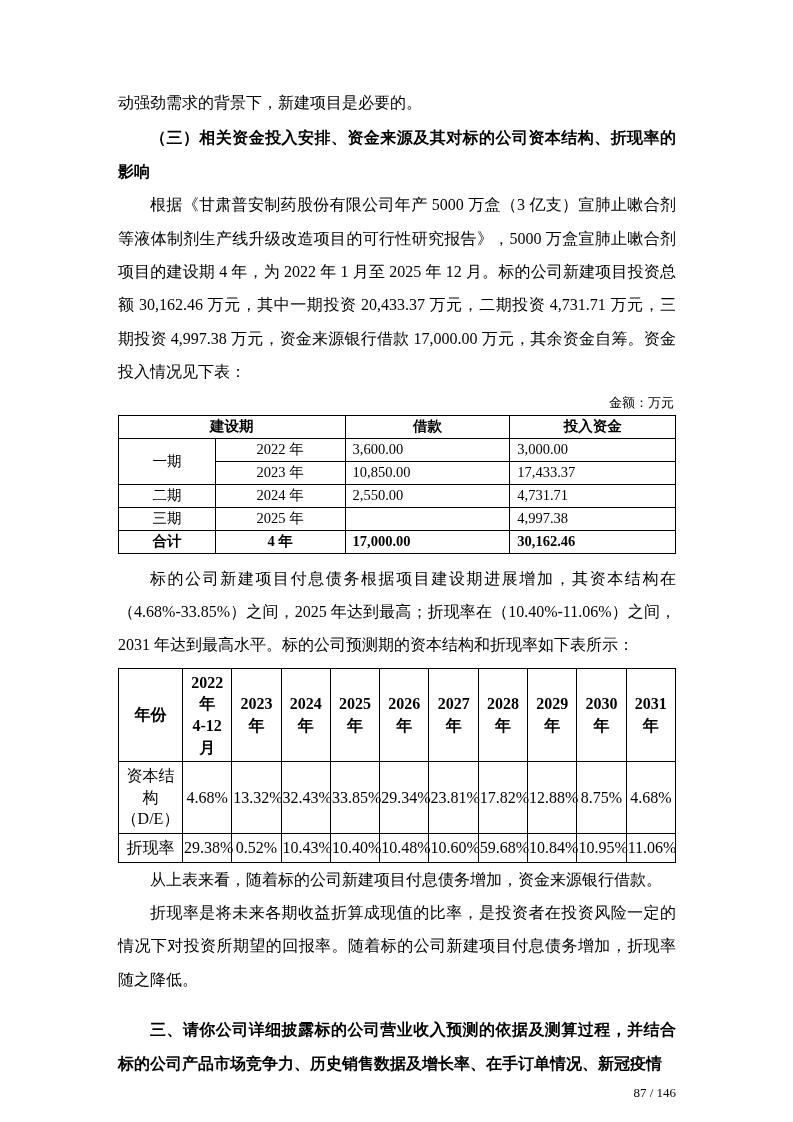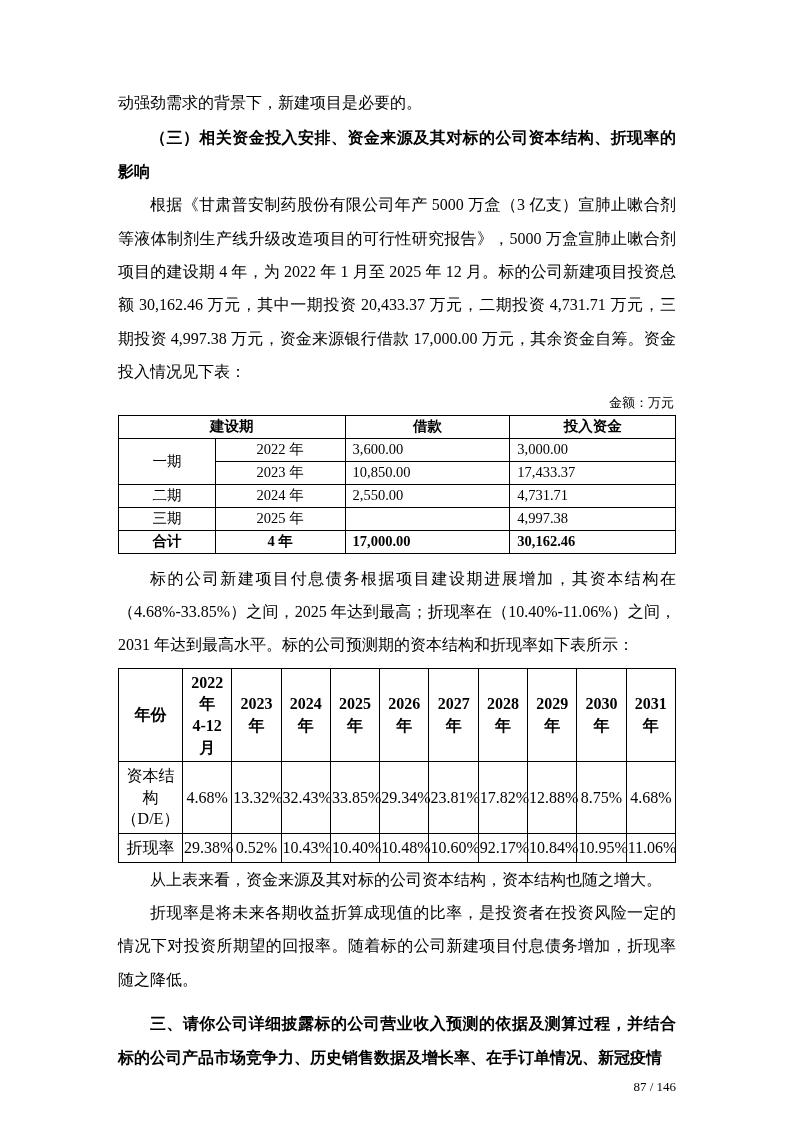--- a/index.html
+++ b/index.html
@@ -17,21 +17,21 @@
   }
   .para {
     font-size: 16px;
     line-height: 33.4px;
     text-align: justify;
     text-indent: 2em;
   }
   .para.noindent { text-indent: 0; }
   .bold { font-weight: bold; }
   .section-heading { margin-top: 2px; }
-  .question-heading { margin-top: 11px; }
+  .question-heading { margin-top: 17px; }
 
   .unit-label {
     font-size: 13px;
     text-align: right;
     margin: 5px 2px 3px 0;
   }
 
   table { border-collapse: collapse; width: 100%; }
 
   
@@ -174,30 +174,30 @@
           <td>4.68%</td>
         </tr>
       <tr id="t2-row-1">
           <td>折现率</td>
           <td>29.38%</td>
           <td>0.52%</td>
           <td>10.43%</td>
           <td>10.40%</td>
           <td>10.48%</td>
           <td>10.60%</td>
-          <td>92.17%</td>
+          <td>59.68%</td>
           <td>10.84%</td>
           <td>10.95%</td>
           <td>11.06%</td>
         </tr>
     </tbody>
   </table>
 
 
-  <p class="para">从上表来看，资金来源及其对标的公司资本结构，资本结构也随之增大。</p>
+  <p class="para">从上表来看，随着标的公司新建项目付息债务增加，资金来源银行借款。</p>
 
   <p class="para">折现率是将未来各期收益折算成现值的比率，是投资者在投资风险一定的情况下对投资所期望的回报率。随着标的公司新建项目付息债务增加，折现率随之降低。</p>
 
   <p class="para bold question-heading">三、请你公司详细披露标的公司营业收入预测的依据及测算过程，并结合标的公司产品市场竞争力、历史销售数据及增长率、在手订单情况、新冠疫情</p>
 
   <div class="page-number">87 / 146</div>
 
 </div>
 
 </body></html>

